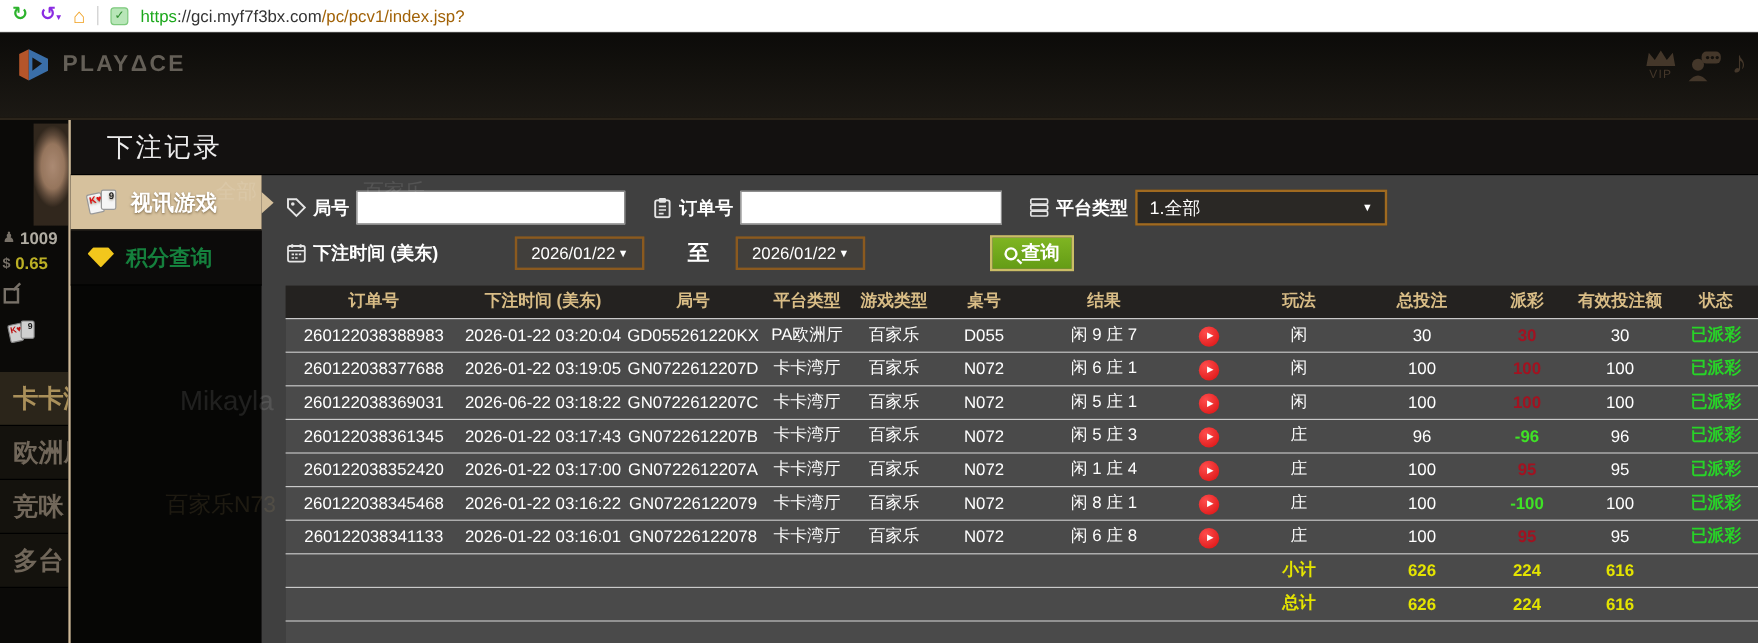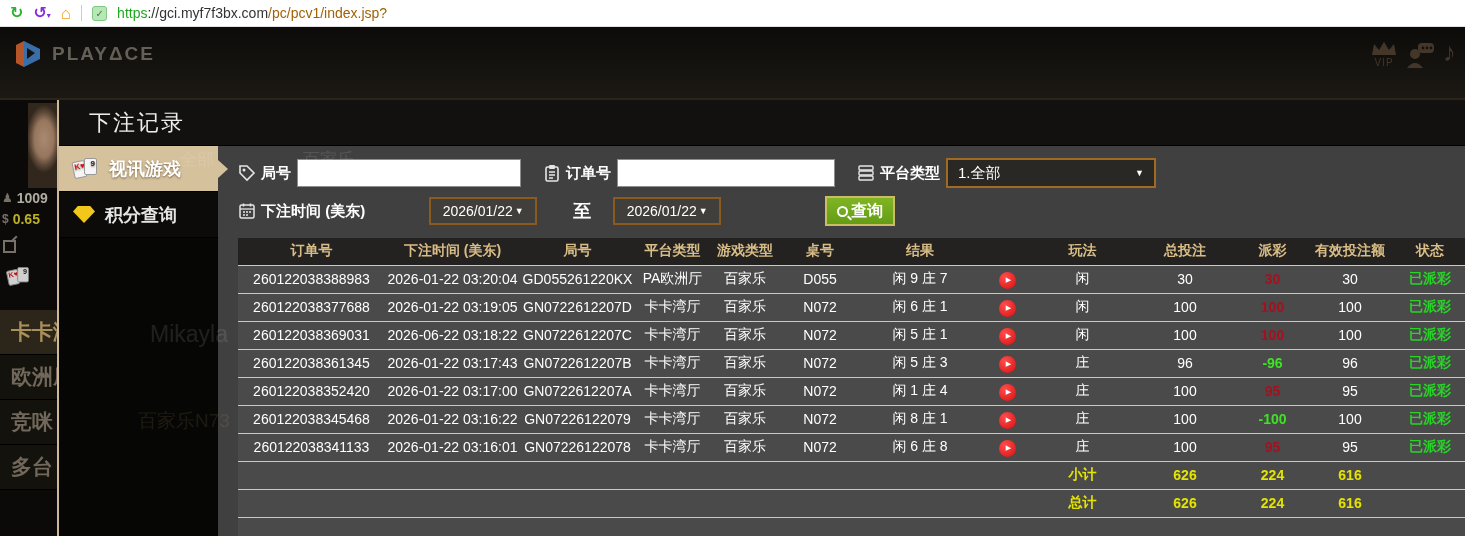--- a/index.html
+++ b/index.html
@@ -63,21 +63,21 @@
   
   .dialog { position:absolute; left:57px; top:0; width:1408px; height:448px;
     background:#131110; border-left:2px solid #cdb897; }
   .dlg-title { height:46px; display:flex; align-items:center; padding-left:30px;
     color:#ececec; font-size:22px; letter-spacing:2px; border-bottom:1px solid #000; }
   .dlg-body { display:flex; height:401px; }
 
   
   .dlg-menu { width:161px; background:#060605; }
   .menu-item { height:46px; display:flex; align-items:center; gap:10px; padding-left:14px;
-    background:#0c0b0a; border-bottom:1px solid #000; color:#e5e5e5; font-size:18px;
+    background:#0c0b0a; border-bottom:1px solid #000; color:#15803d; font-size:18px;
     font-weight:bold; position:relative; cursor:pointer; }
   .menu-item.active { background:#d6c19d; color:#fff; text-shadow:0 1px 2px rgba(60,40,10,.6); }
   .menu-item.active:after { content:""; position:absolute; right:-10px; top:50%;
     margin-top:-9px; border-left:10px solid #d6c19d; border-top:9px solid transparent;
     border-bottom:9px solid transparent; }
 
   .cards-ico { position:relative; width:26px; height:22px; flex:0 0 26px; }
   .cards-ico .c1,.cards-ico .c2 { position:absolute; width:13px; height:17px;
     background:#f5f5f5; border-radius:2px; border:1px solid #999;
     font-size:8px; font-weight:bold; line-height:1; padding:1px; }

